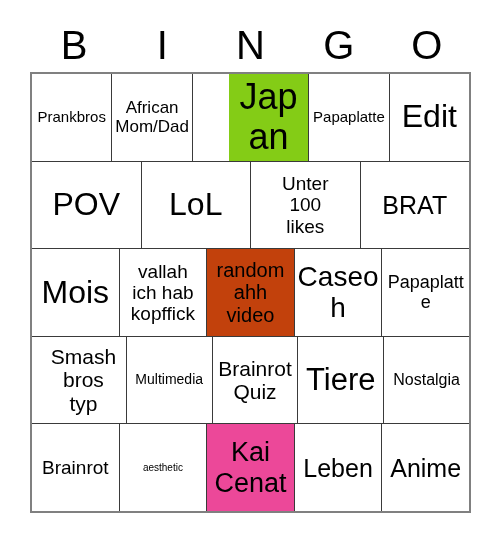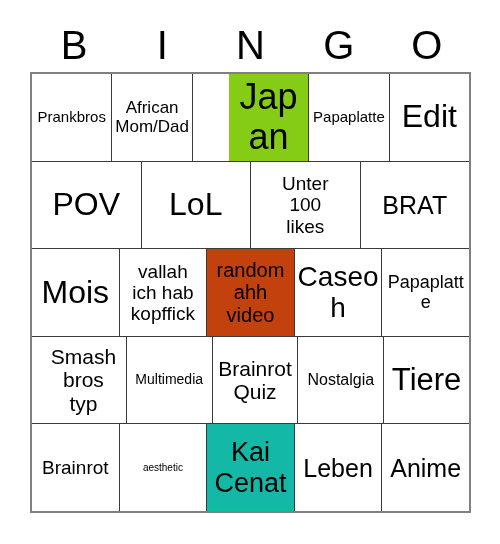--- a/index.html
+++ b/index.html
@@ -172,36 +172,36 @@
 bros
 typ</span>
         </div>
       <div class="bingo-cell" style="font-size: 14px; background: rgb(255, 255, 255); border-right-color: rgb(58, 58, 58);">
           <span class="cell-text">Multimedia</span>
         </div>
       <div class="bingo-cell" style="font-size: 21px; background: rgb(255, 255, 255); border-right-color: rgb(58, 58, 58);">
           <span class="cell-text">Brainrot
 Quiz</span>
         </div>
+      <div class="bingo-cell" style="font-size: 31px; background: rgb(255, 255, 255); border-right-color: rgb(58, 58, 58);">
+          <span class="cell-text">Tiere</span>
+        </div>
       <div class="bingo-cell" style="font-size: 16px; background: rgb(255, 255, 255); border-right-color: rgb(58, 58, 58);">
           <span class="cell-text">Nostalgia</span>
         </div>
-      <div class="bingo-cell" style="font-size: 31px; background: rgb(255, 255, 255); border-right-color: rgb(58, 58, 58);">
-          <span class="cell-text">Tiere</span>
-        </div>
     </div>
 
     <div class="bingo-row" style="border-bottom-color: rgb(58, 58, 58);">
       <div class="bingo-cell" style="font-size: 19px; background: rgb(255, 255, 255); border-right-color: rgb(58, 58, 58);">
           <span class="cell-text">Brainrot</span>
         </div>
       <div class="bingo-cell" style="font-size: 10px; background: rgb(255, 255, 255); border-right-color: rgb(58, 58, 58);">
           <span class="cell-text">aesthetic</span>
         </div>
-      <div class="bingo-cell" style="font-size: 27px; background: #14b8a6; border-right-color: rgb(58, 58, 58);">
+      <div class="bingo-cell" style="font-size: 27px; background: #ec4899; border-right-color: rgb(58, 58, 58);">
           <span class="cell-text">Kai
 Cenat</span>
         </div>
       <div class="bingo-cell" style="font-size: 25px; background: rgb(255, 255, 255); border-right-color: rgb(58, 58, 58);">
           <span class="cell-text">Leben</span>
         </div>
       <div class="bingo-cell" style="font-size: 25px; background: rgb(255, 255, 255); border-right-color: rgb(58, 58, 58);">
           <span class="cell-text">Anime</span>
         </div>
     </div>

